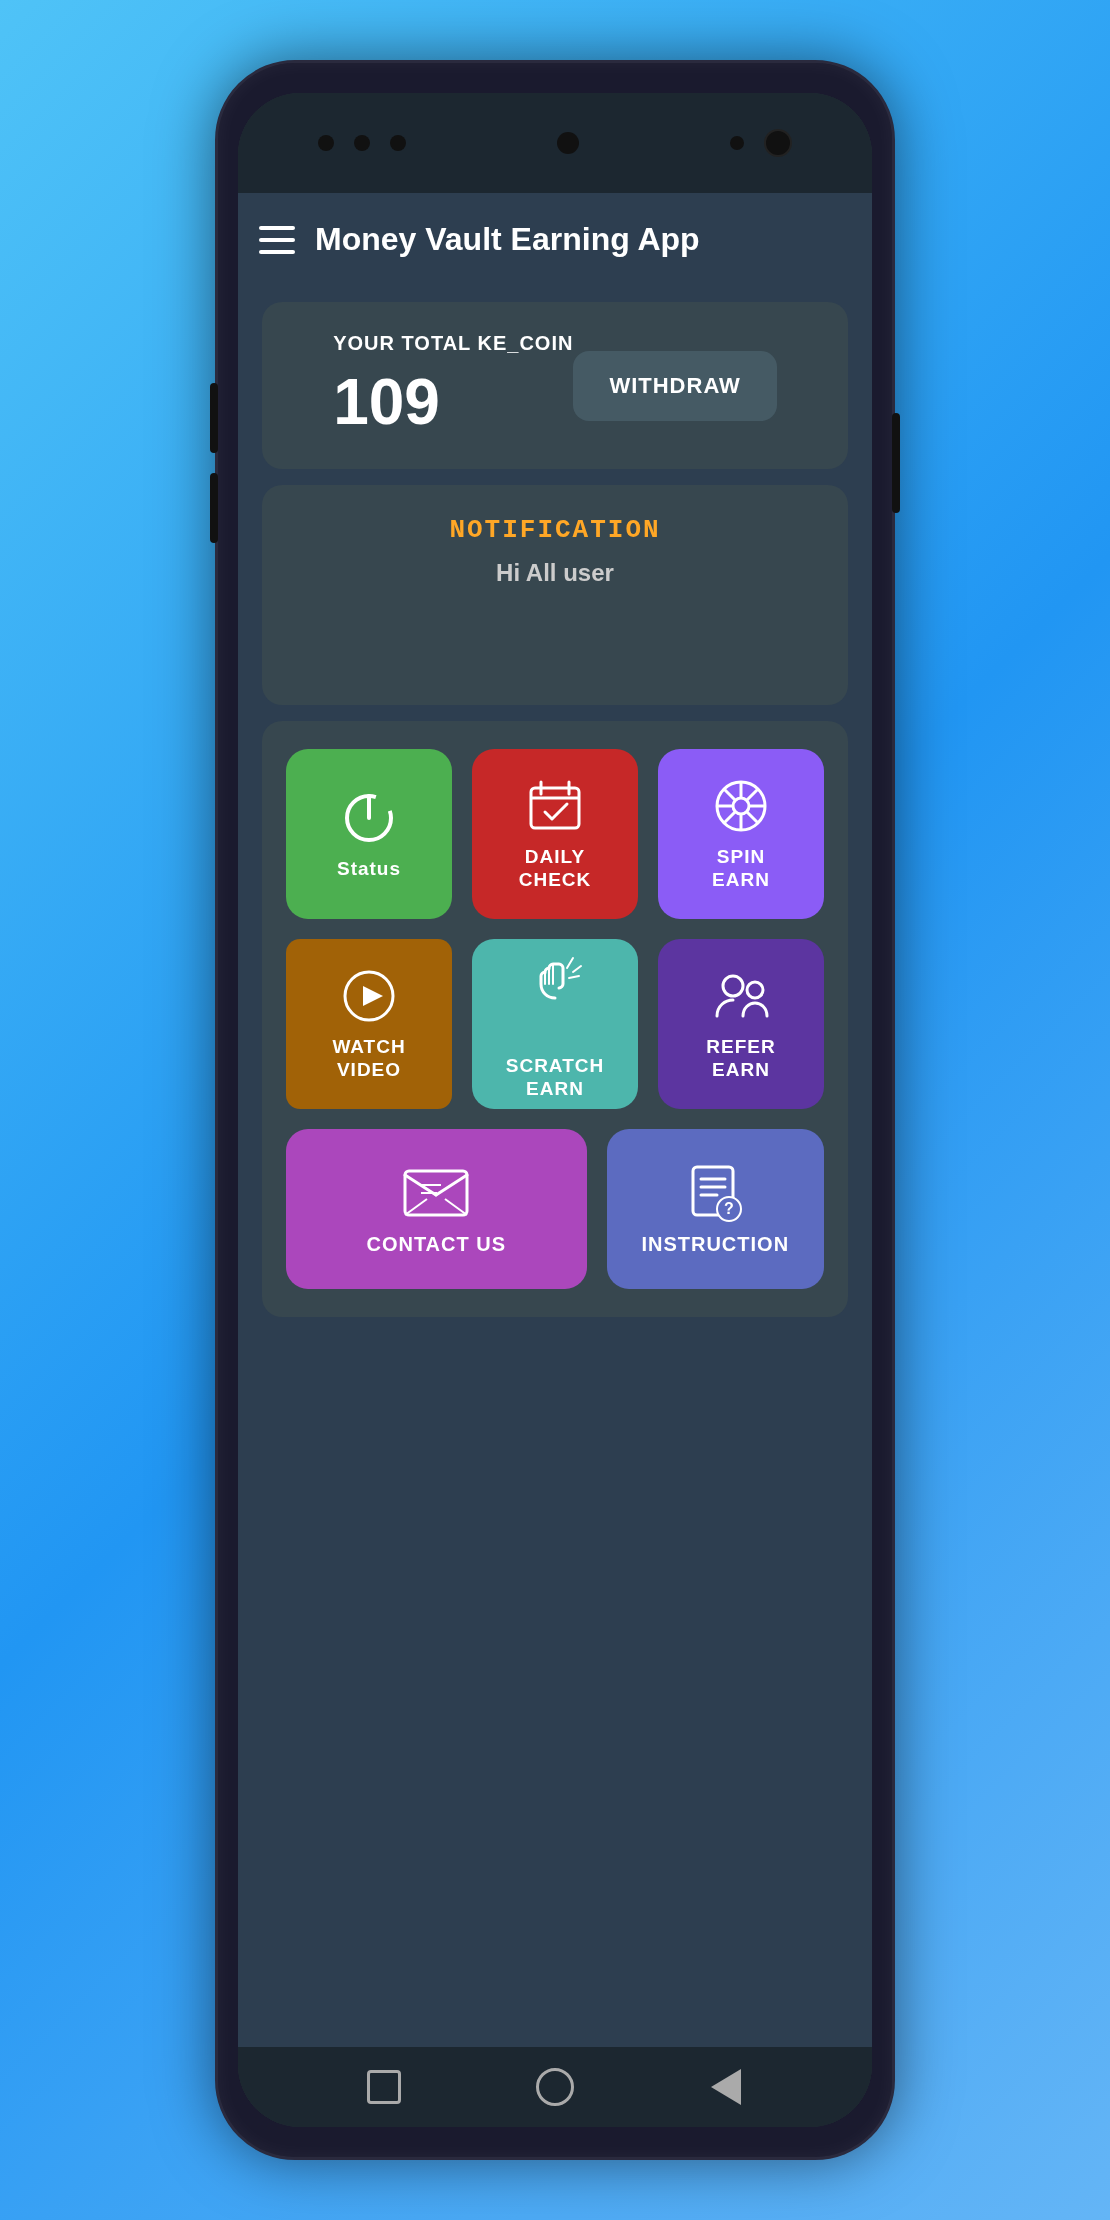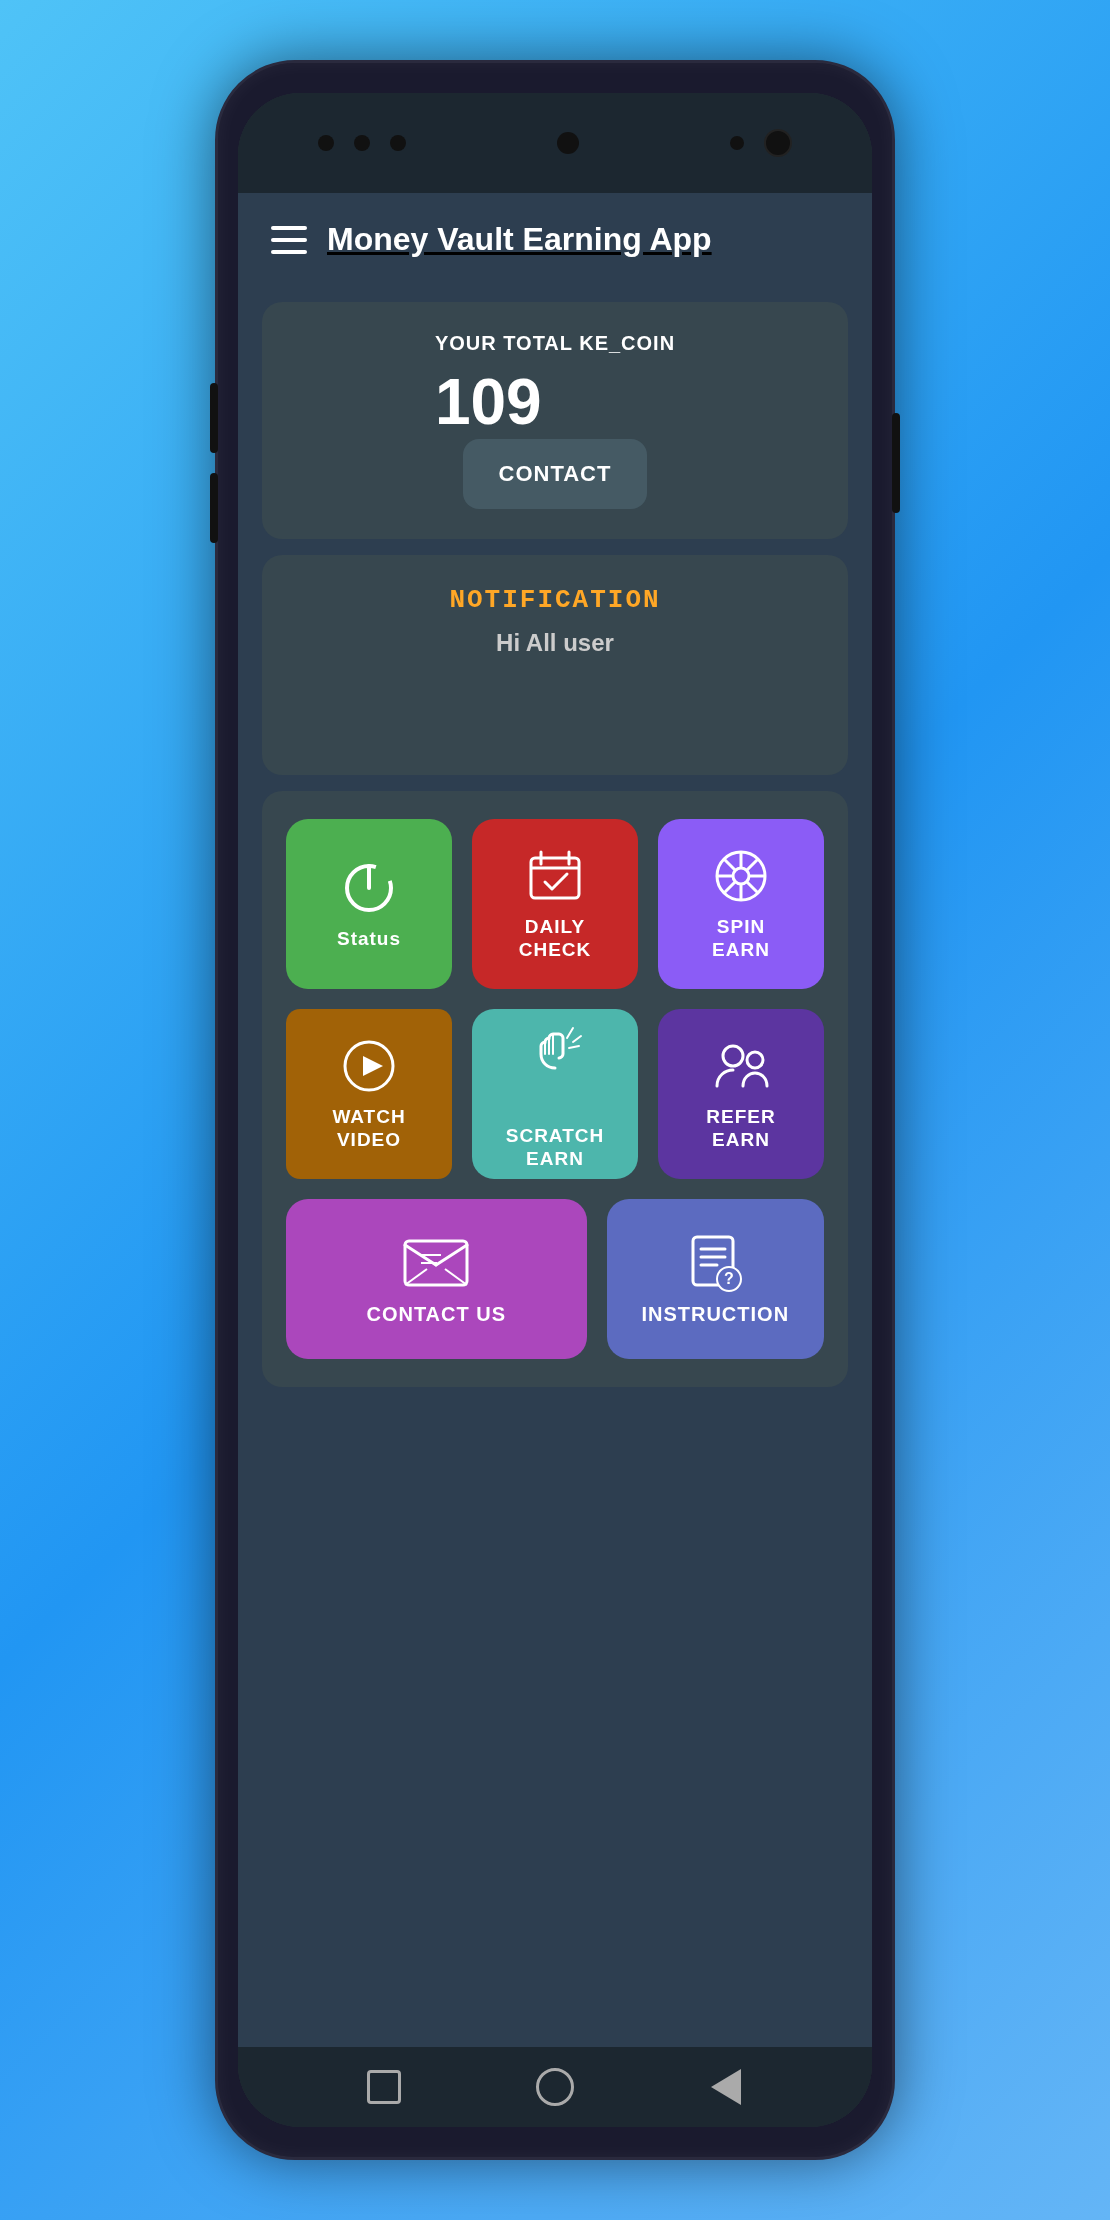--- a/index.html
+++ b/index.html
@@ -68,25 +68,24 @@
     .flash-dot { width: 14px; height: 14px; background: #111; border-radius: 50%; }
 
     .screen-content {
       height: calc(100% - 100px - 80px);
       background: #2d3e50;
       overflow-y: auto;
     }
 
     .app-header {
       background: #2d3e50;
-      padding: 28px 33px;
+      padding: 28px 21px;
       display: flex;
       align-items: center;
       gap: 20px;
-      text-decoration: underline;
     }
     .hamburger-icon {
       display: flex;
       flex-direction: column;
       gap: 8px;
       cursor: pointer;
     }
     .hamburger-icon span {
       display: block;
       width: 36px;
@@ -104,21 +103,20 @@
       margin: 16px 24px;
       background: #37474f;
       border-radius: 20px;
       padding: 30px 34px;
     }
 
     .coin-card {
       display: flex;
       align-items: center;
       justify-content: center;
-      flex-direction: column;
     }
     .coin-info {}
     .coin-label {
       color: white;
       font-size: 20px;
       font-weight: bold;
       letter-spacing: 1px;
       margin-bottom: 10px;
     }
     .coin-value {
@@ -300,21 +298,21 @@
           <span></span>
         </div>
         <div class="app-title">Money Vault Earning App</div>
       </div>
 
       <div class="card coin-card">
         <div class="coin-info">
           <div class="coin-label">YOUR TOTAL KE_COIN</div>
           <div class="coin-value">109</div>
         </div>
-        <button class="withdraw-btn">CONTACT</button>
+        <button class="withdraw-btn">WITHDRAW</button>
       </div>
 
       <div class="card notification-card">
         <div class="notif-title">NOTIFICATION</div>
         <div class="notif-text">Hi All user</div>
       </div>
 
       <div class="card grid-card">
 
         <div class="grid-row">

